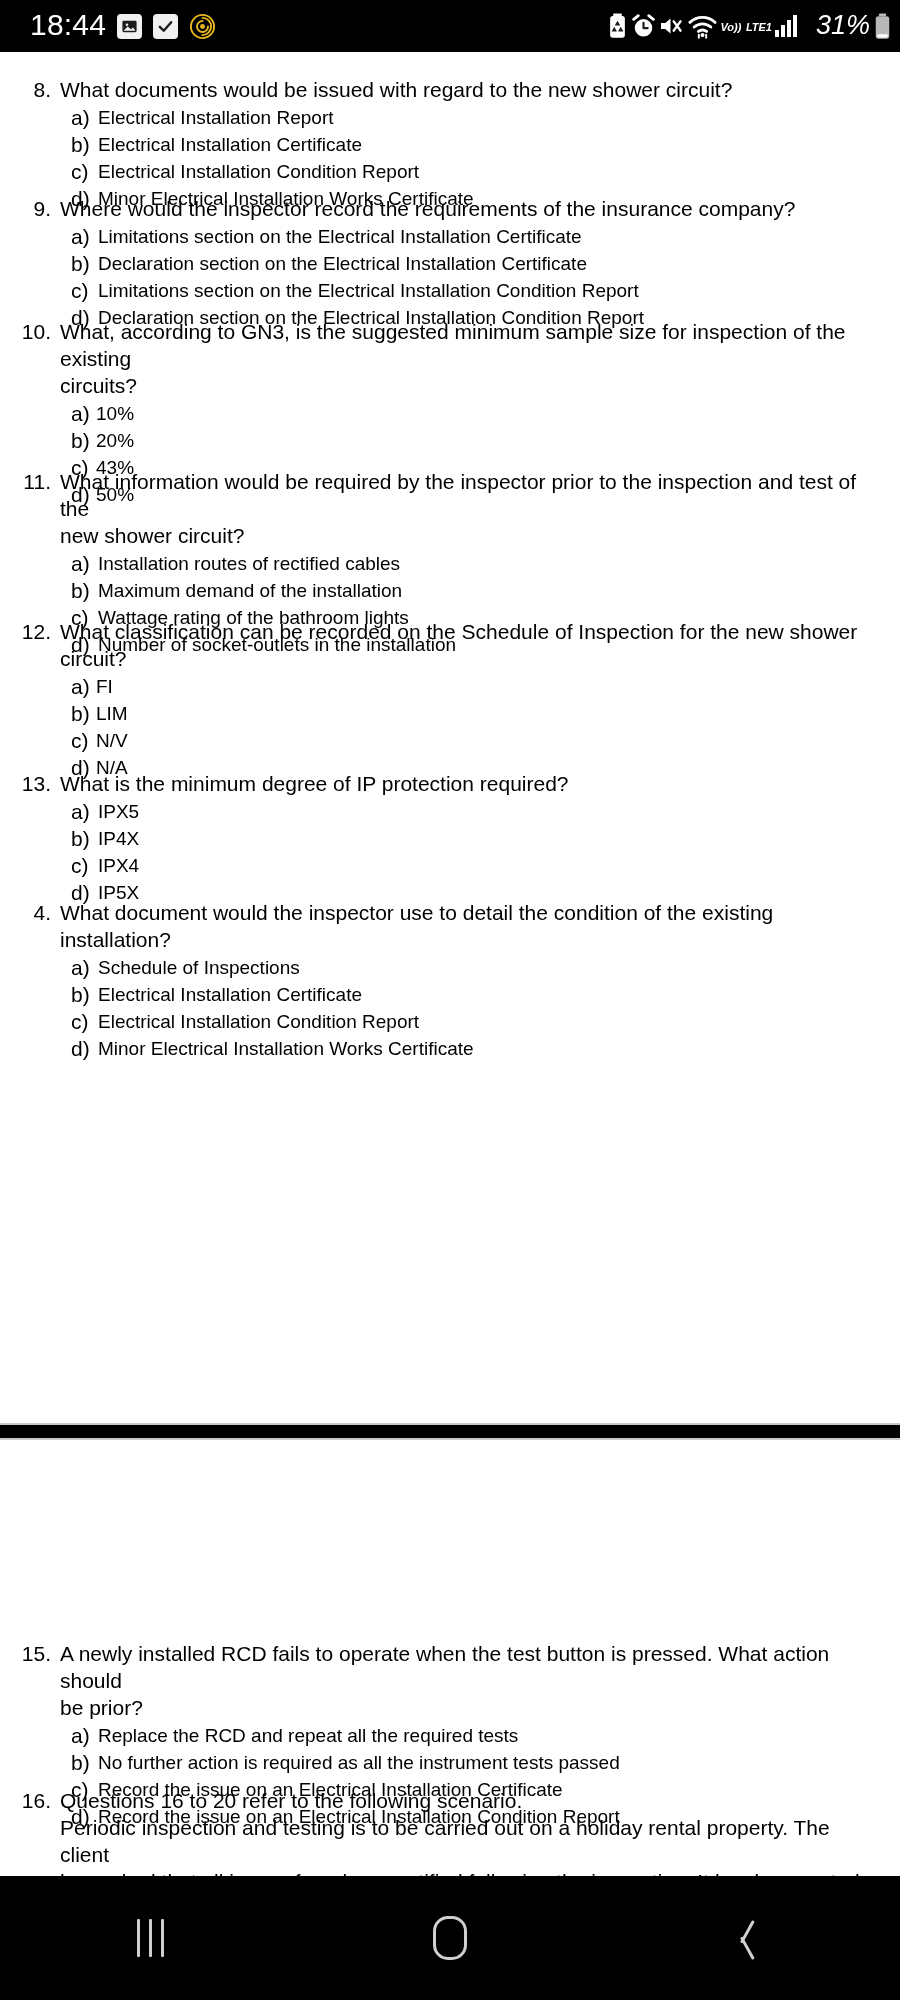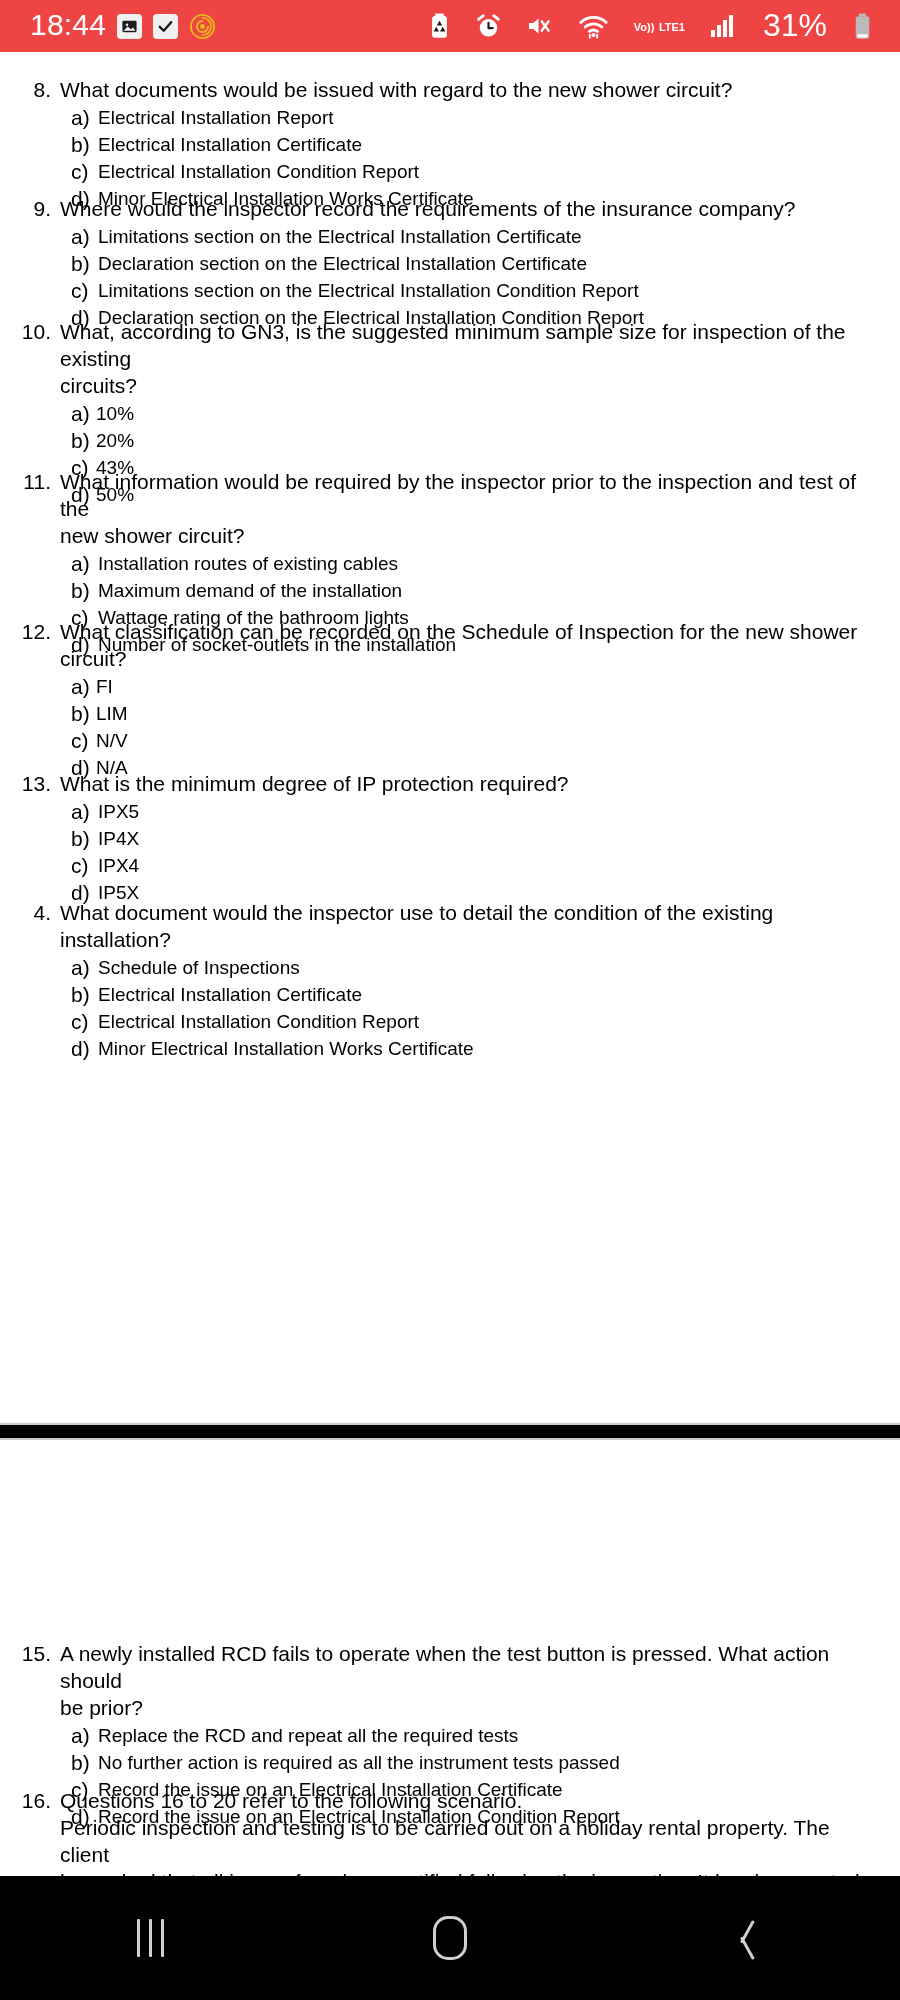--- a/index.html
+++ b/index.html
@@ -18,25 +18,25 @@
     height: 2000px;
     background: #ffffff;
   }
 
   
   .status-bar {
     position: absolute;
     top: 0; left: 0;
     width: 900px;
     height: 52px;
-    background: #ef4444;
+    background: #000000;
     display: flex;
     align-items: center;
     justify-content: space-between;
-    padding: 0 28px 0 30px;
+    padding: 0 8px 0 30px;
     color: #ffffff;
   }
   .status-left {
     display: flex;
     align-items: center;
     gap: 11px;
   }
   .clock {
     font-size: 30px;
     letter-spacing: 0.2px;
@@ -50,28 +50,29 @@
     width: 25px; height: 25px;
     background: #f1f1f1;
     border-radius: 4px;
     display: flex;
     align-items: center;
     justify-content: center;
   }
   .status-right {
     display: flex;
     align-items: center;
-    gap: 26px;
+    gap: 3px;
+    font-style: italic;
   }
   .sicon { display: flex; align-items: center; justify-content: center; }
   .battery-pct {
-    font-size: 32px;
+    font-size: 27px;
     color: #ffffff;
     line-height: 1;
-    margin-left: 4px;
+    margin-left: 16px;
     position: relative;
     top: -1px;
   }
   .volte-wrap {
     display: flex;
     align-items: flex-end;
     gap: 1px;
   }
   .volte-text {
     font-size: 11px;
@@ -398,21 +399,21 @@
       <div class="q-head">
         <span class="q-num">11.</span>
         <span class="q-text">
           <span>What information would be required by the inspector prior to the inspection and test of the</span>
           <span class="cont">new shower circuit?</span>
         </span>
       </div>
       <div class="opts">
         <div class="opt">
           <span class="opt-letter">a)</span>
-          <span class="opt-text">Installation routes of existing cables</span>
+          <span class="opt-text">Installation routes of rectified cables</span>
         </div>
         <div class="opt">
           <span class="opt-letter">b)</span>
           <span class="opt-text">Maximum demand of the installation</span>
         </div>
         <div class="opt">
           <span class="opt-letter">c)</span>
           <span class="opt-text">Wattage rating of the bathroom lights</span>
         </div>
         <div class="opt">

